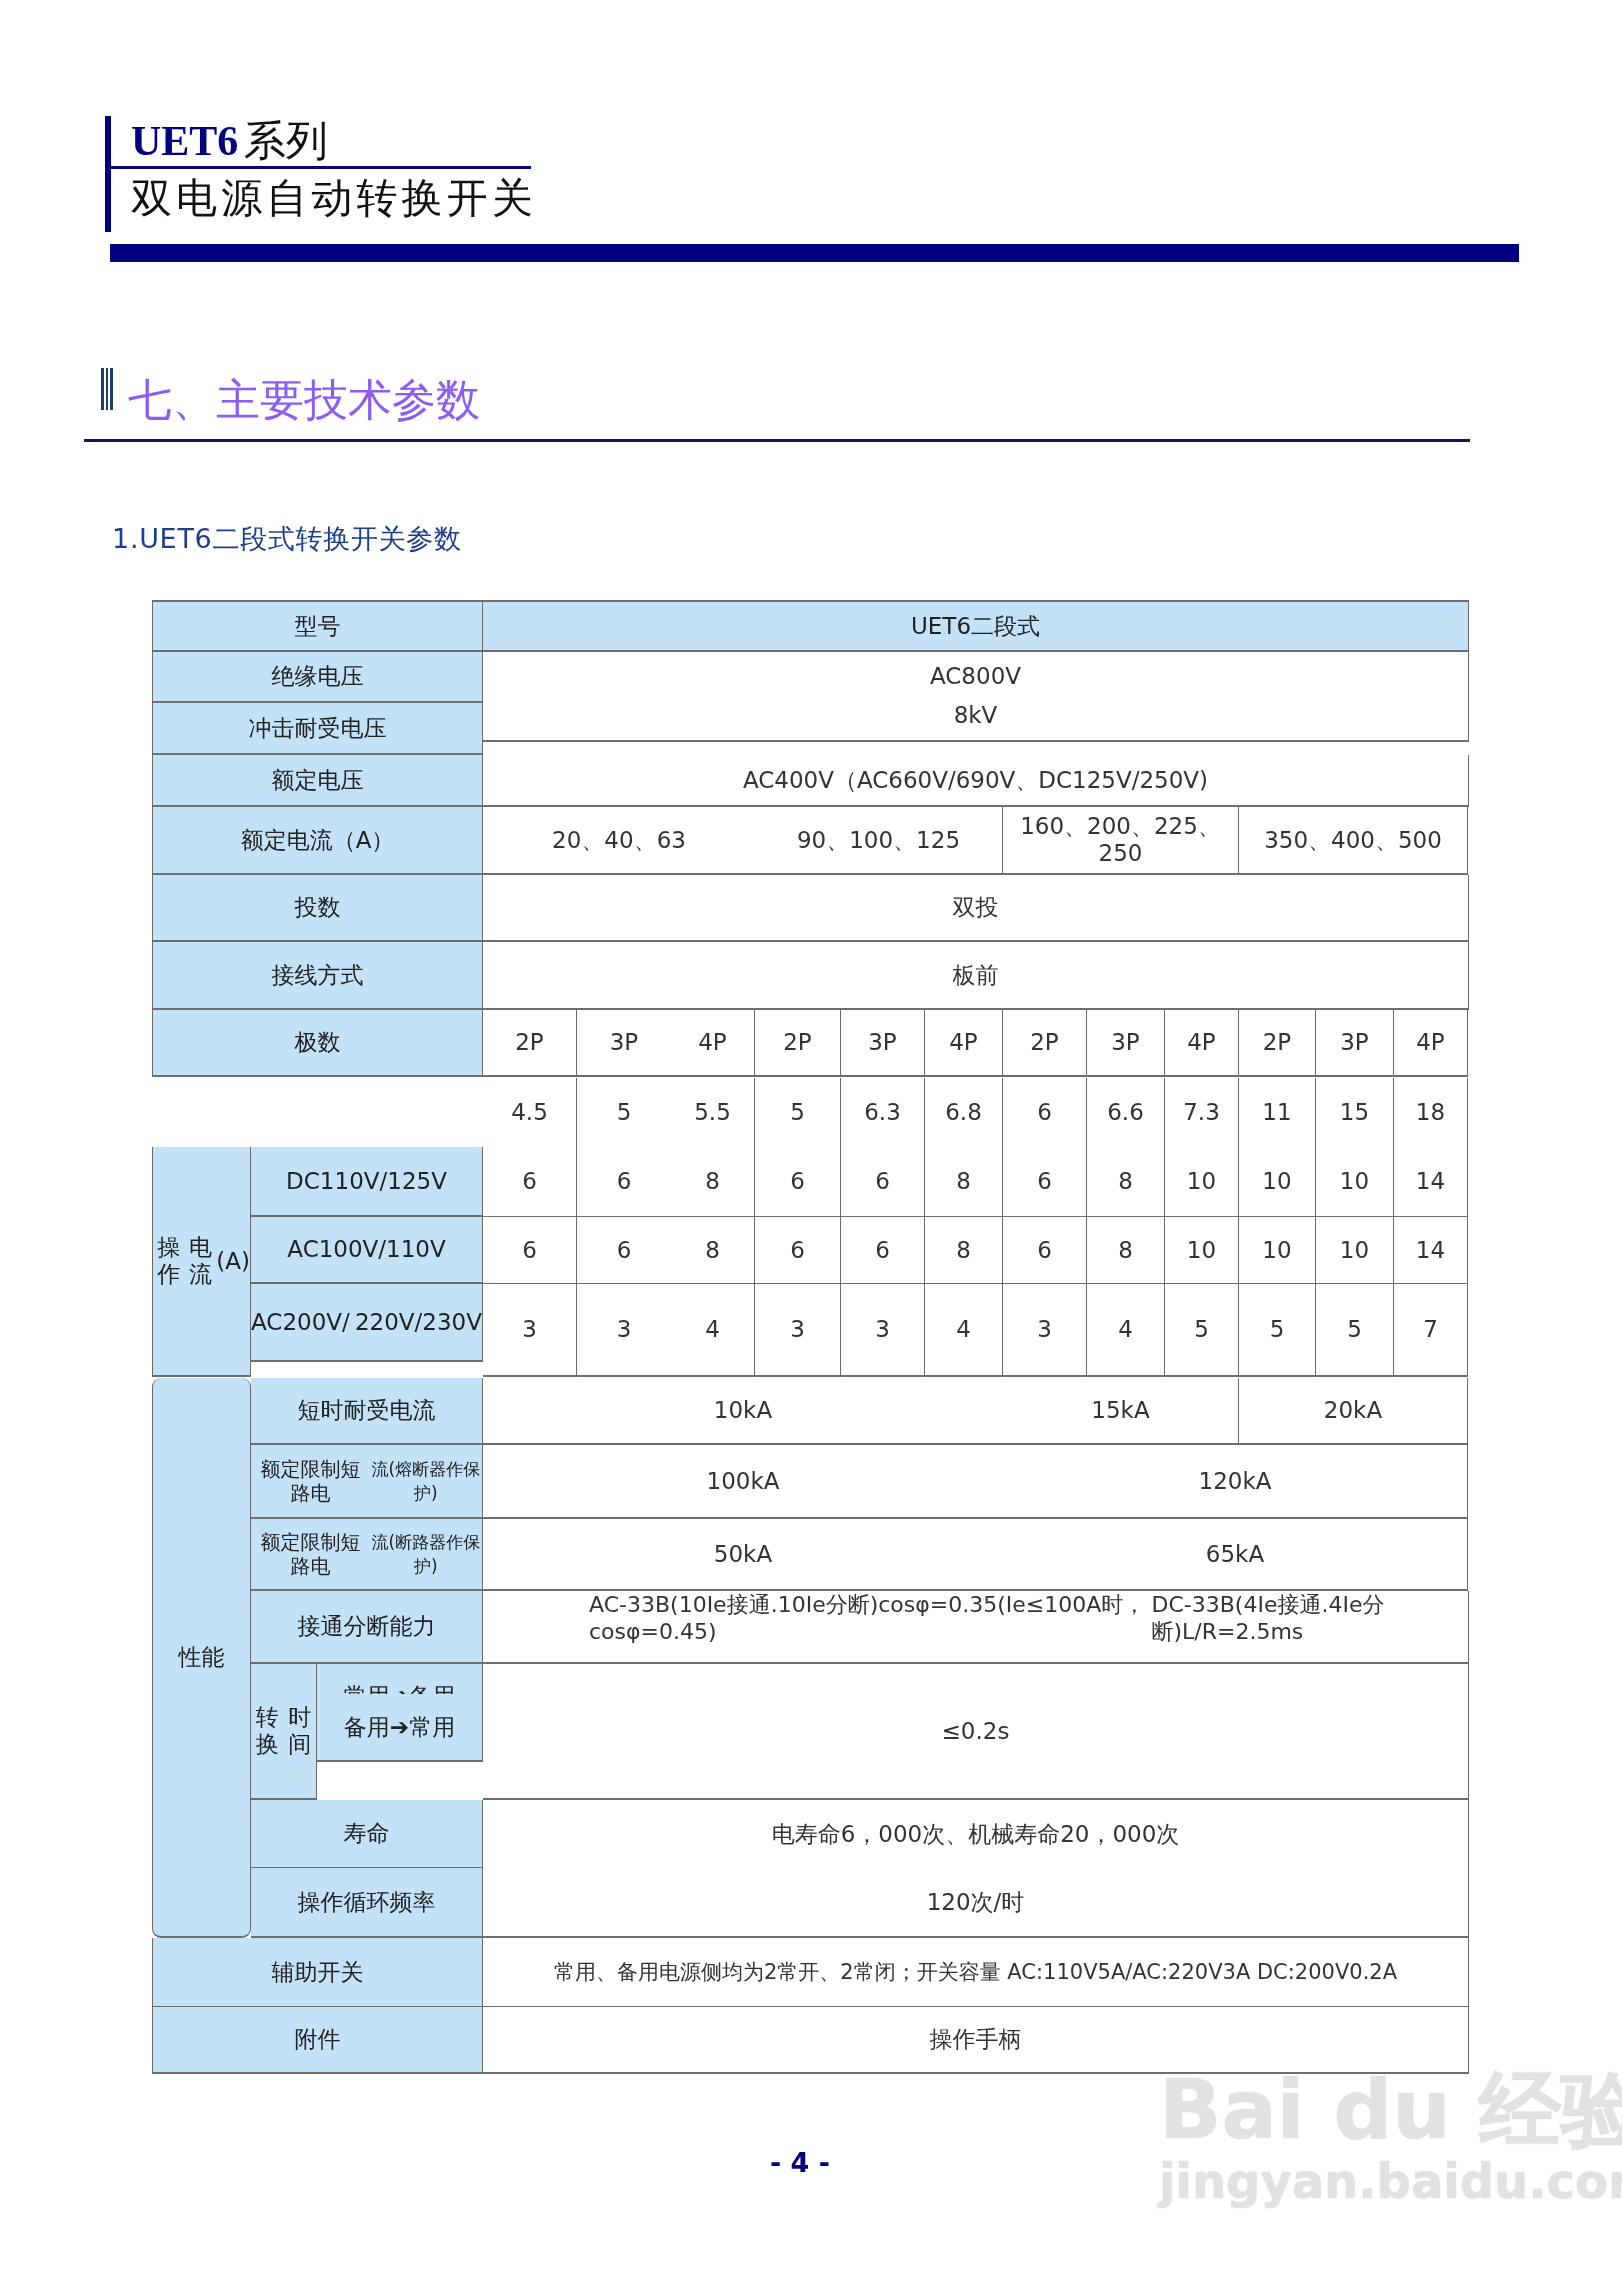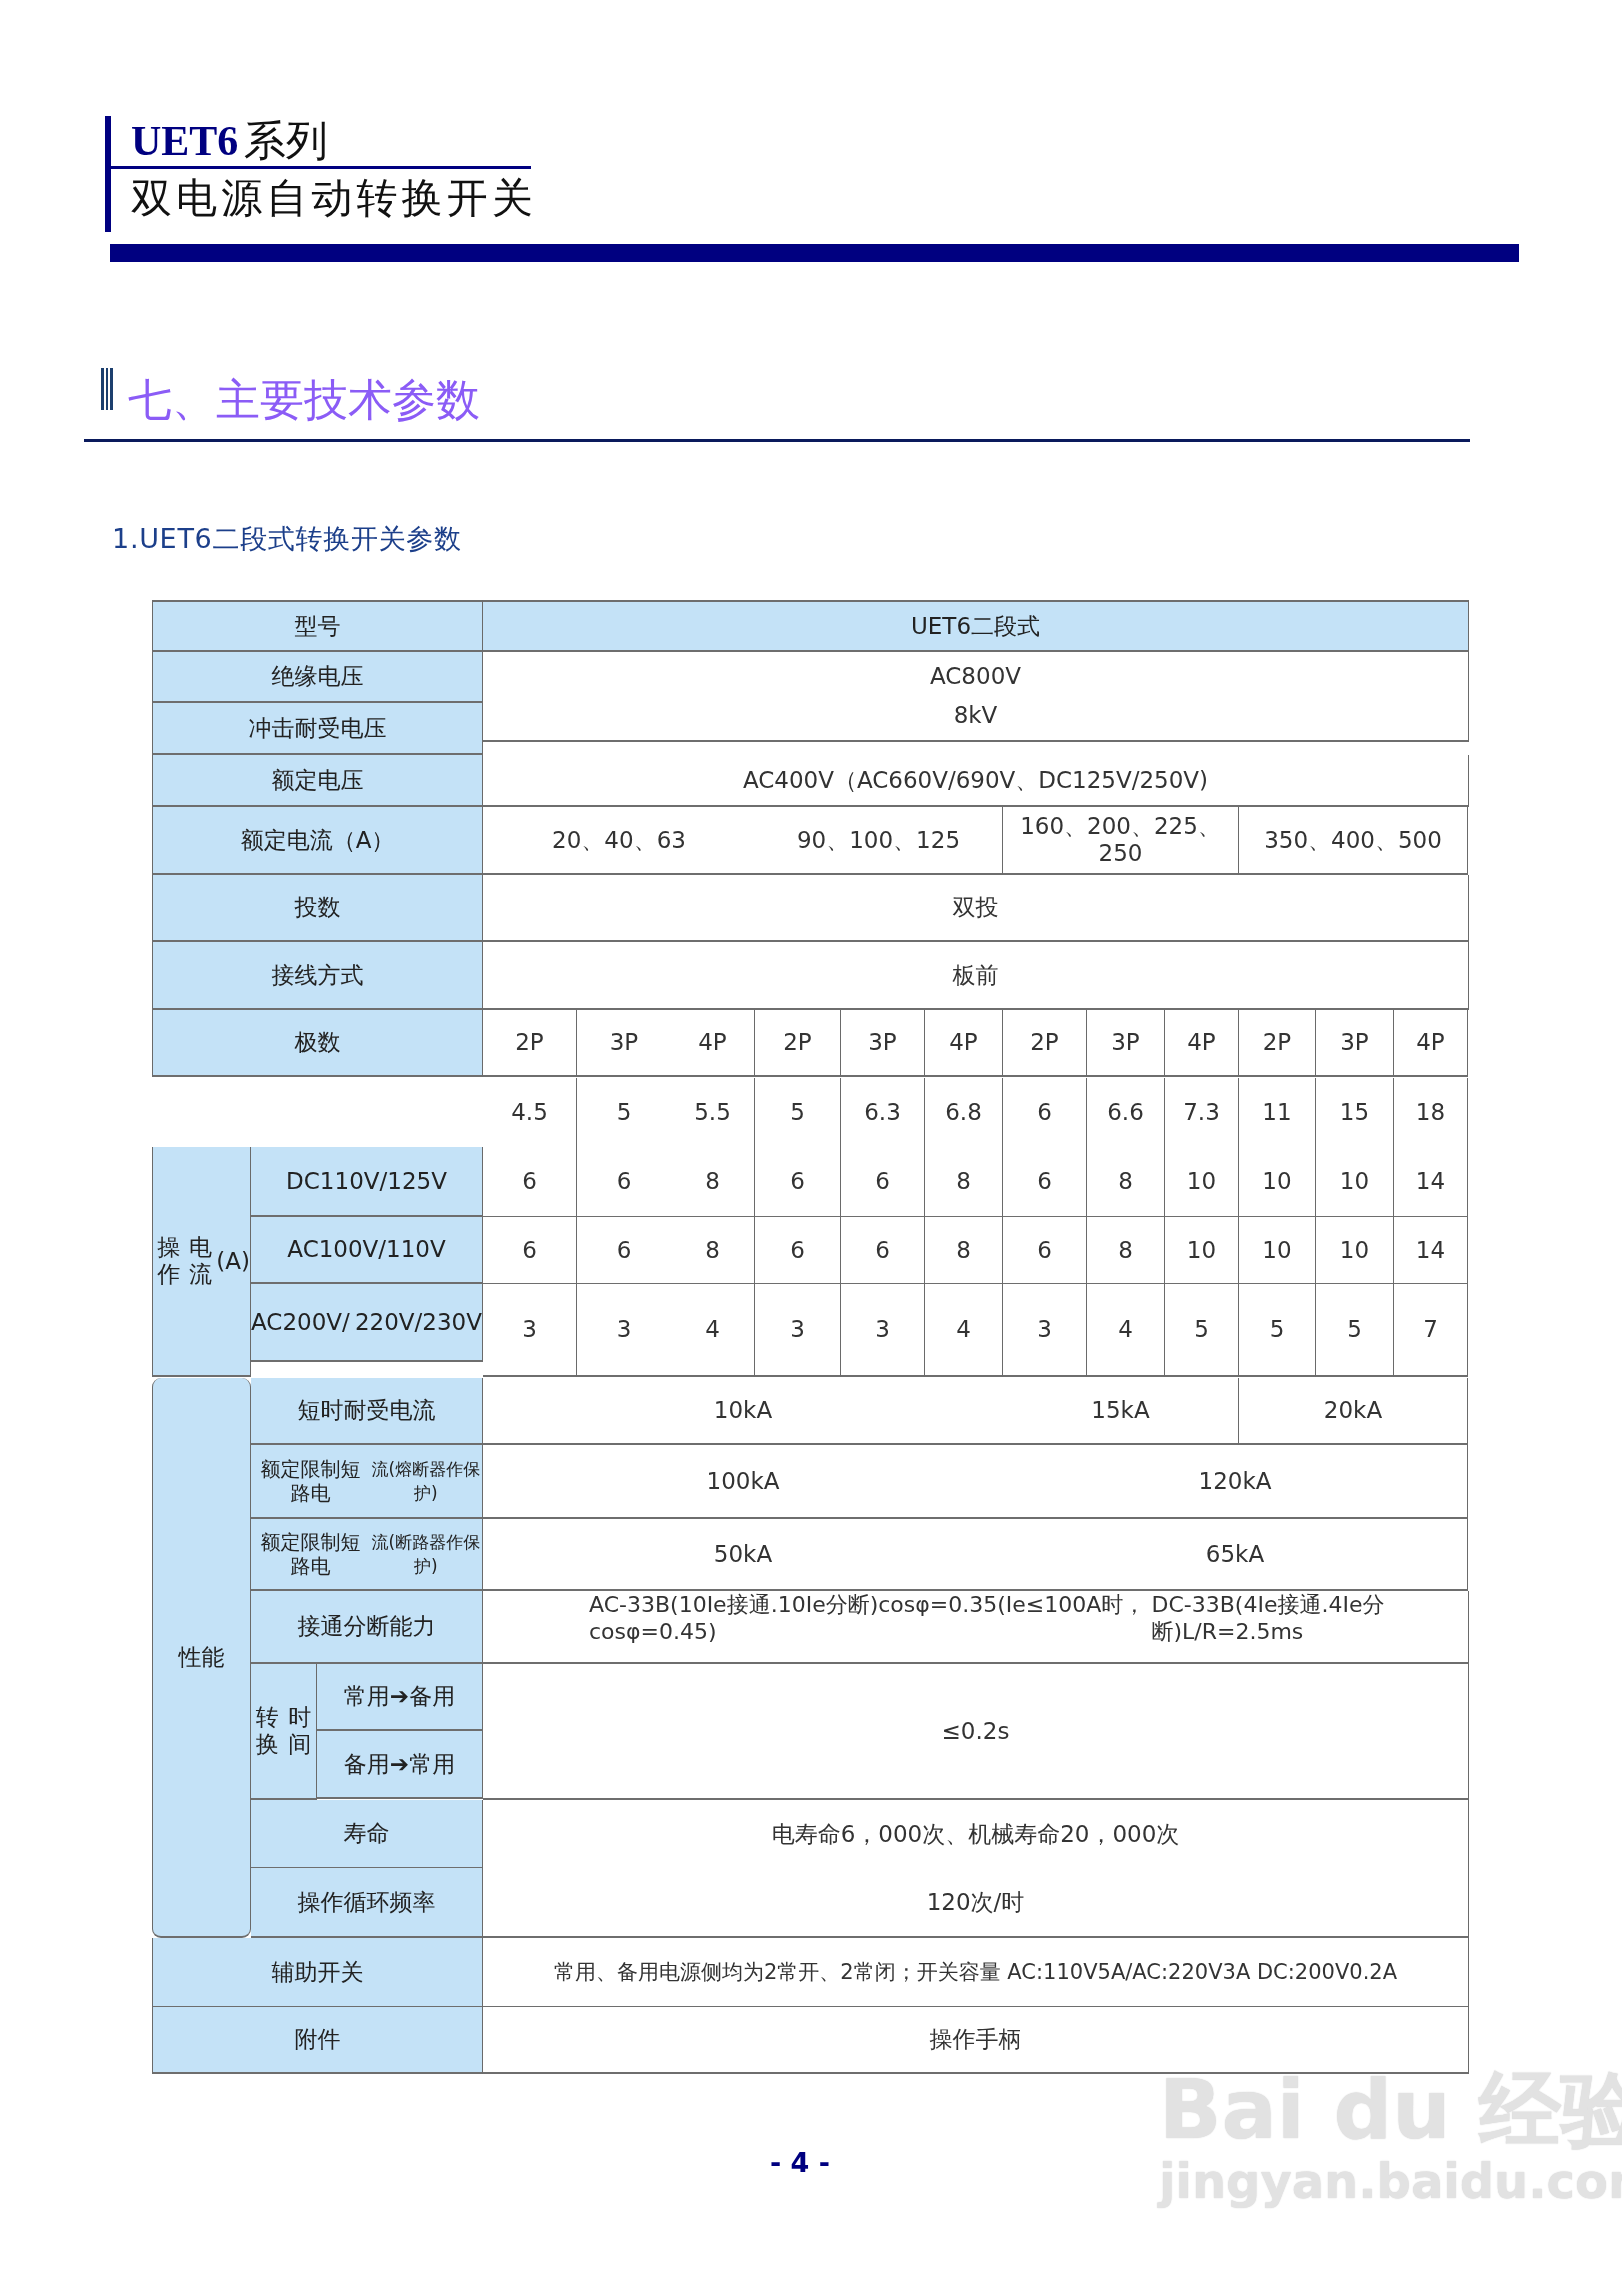--- a/index.html
+++ b/index.html
@@ -183,21 +183,21 @@
   <div class="cell multi" style="left:331px;top:991px;width:986px;height:73px;align-items:flex-start;padding-left:106px;text-align:left;font-size:22px;line-height:27px;">
     <span>AC-33B(10Ie接通.10Ie分断)cosφ=0.35(Ie≤100A时，cosφ=0.45)</span>
     <span>DC-33B(4Ie接通.4Ie分断)L/R=2.5ms</span>
   </div>
 
   <div class="cell lbl multi" style="left:99px;top:1064px;width:66px;height:136px;">
     <span>转换</span>
     <span>时间</span>
   </div>
   <div class="cell lbl" style="left:165px;top:1064px;width:166px;height:67px;">常用➔备用</div>
-  <div class="cell lbl" style="left:165px;top:1131px;width:166px;height:68px;">备用➔常用</div>
+  <div class="cell lbl" style="left:165px;top:1094px;width:166px;height:68px;">备用➔常用</div>
   <div class="cell" style="left:331px;top:1064px;width:986px;height:136px;">≤0.2s</div>
 
   <div class="cell lbl" style="left:99px;top:1200px;width:232px;height:69px;">寿命</div>
   <div class="cell thin" style="left:331px;top:1200px;width:986px;height:69px;">电寿命6，000次、机械寿命20，000次</div>
 
   <div class="cell lbl" style="left:99px;top:1268px;width:232px;height:70px;">操作循环频率</div>
   <div class="cell" style="left:331px;top:1268px;width:986px;height:70px;">120次/时</div>
 
   <div class="cell lbl left-edge" style="left:0;top:1338px;width:331px;height:70px;">辅助开关</div>
   <div class="cell" style="left:331px;top:1338px;width:986px;height:70px;font-size:21px;white-space:nowrap;">常用、备用电源侧均为2常开、2常闭；开关容量 AC:110V5A/AC:220V3A DC:200V0.2A</div>

